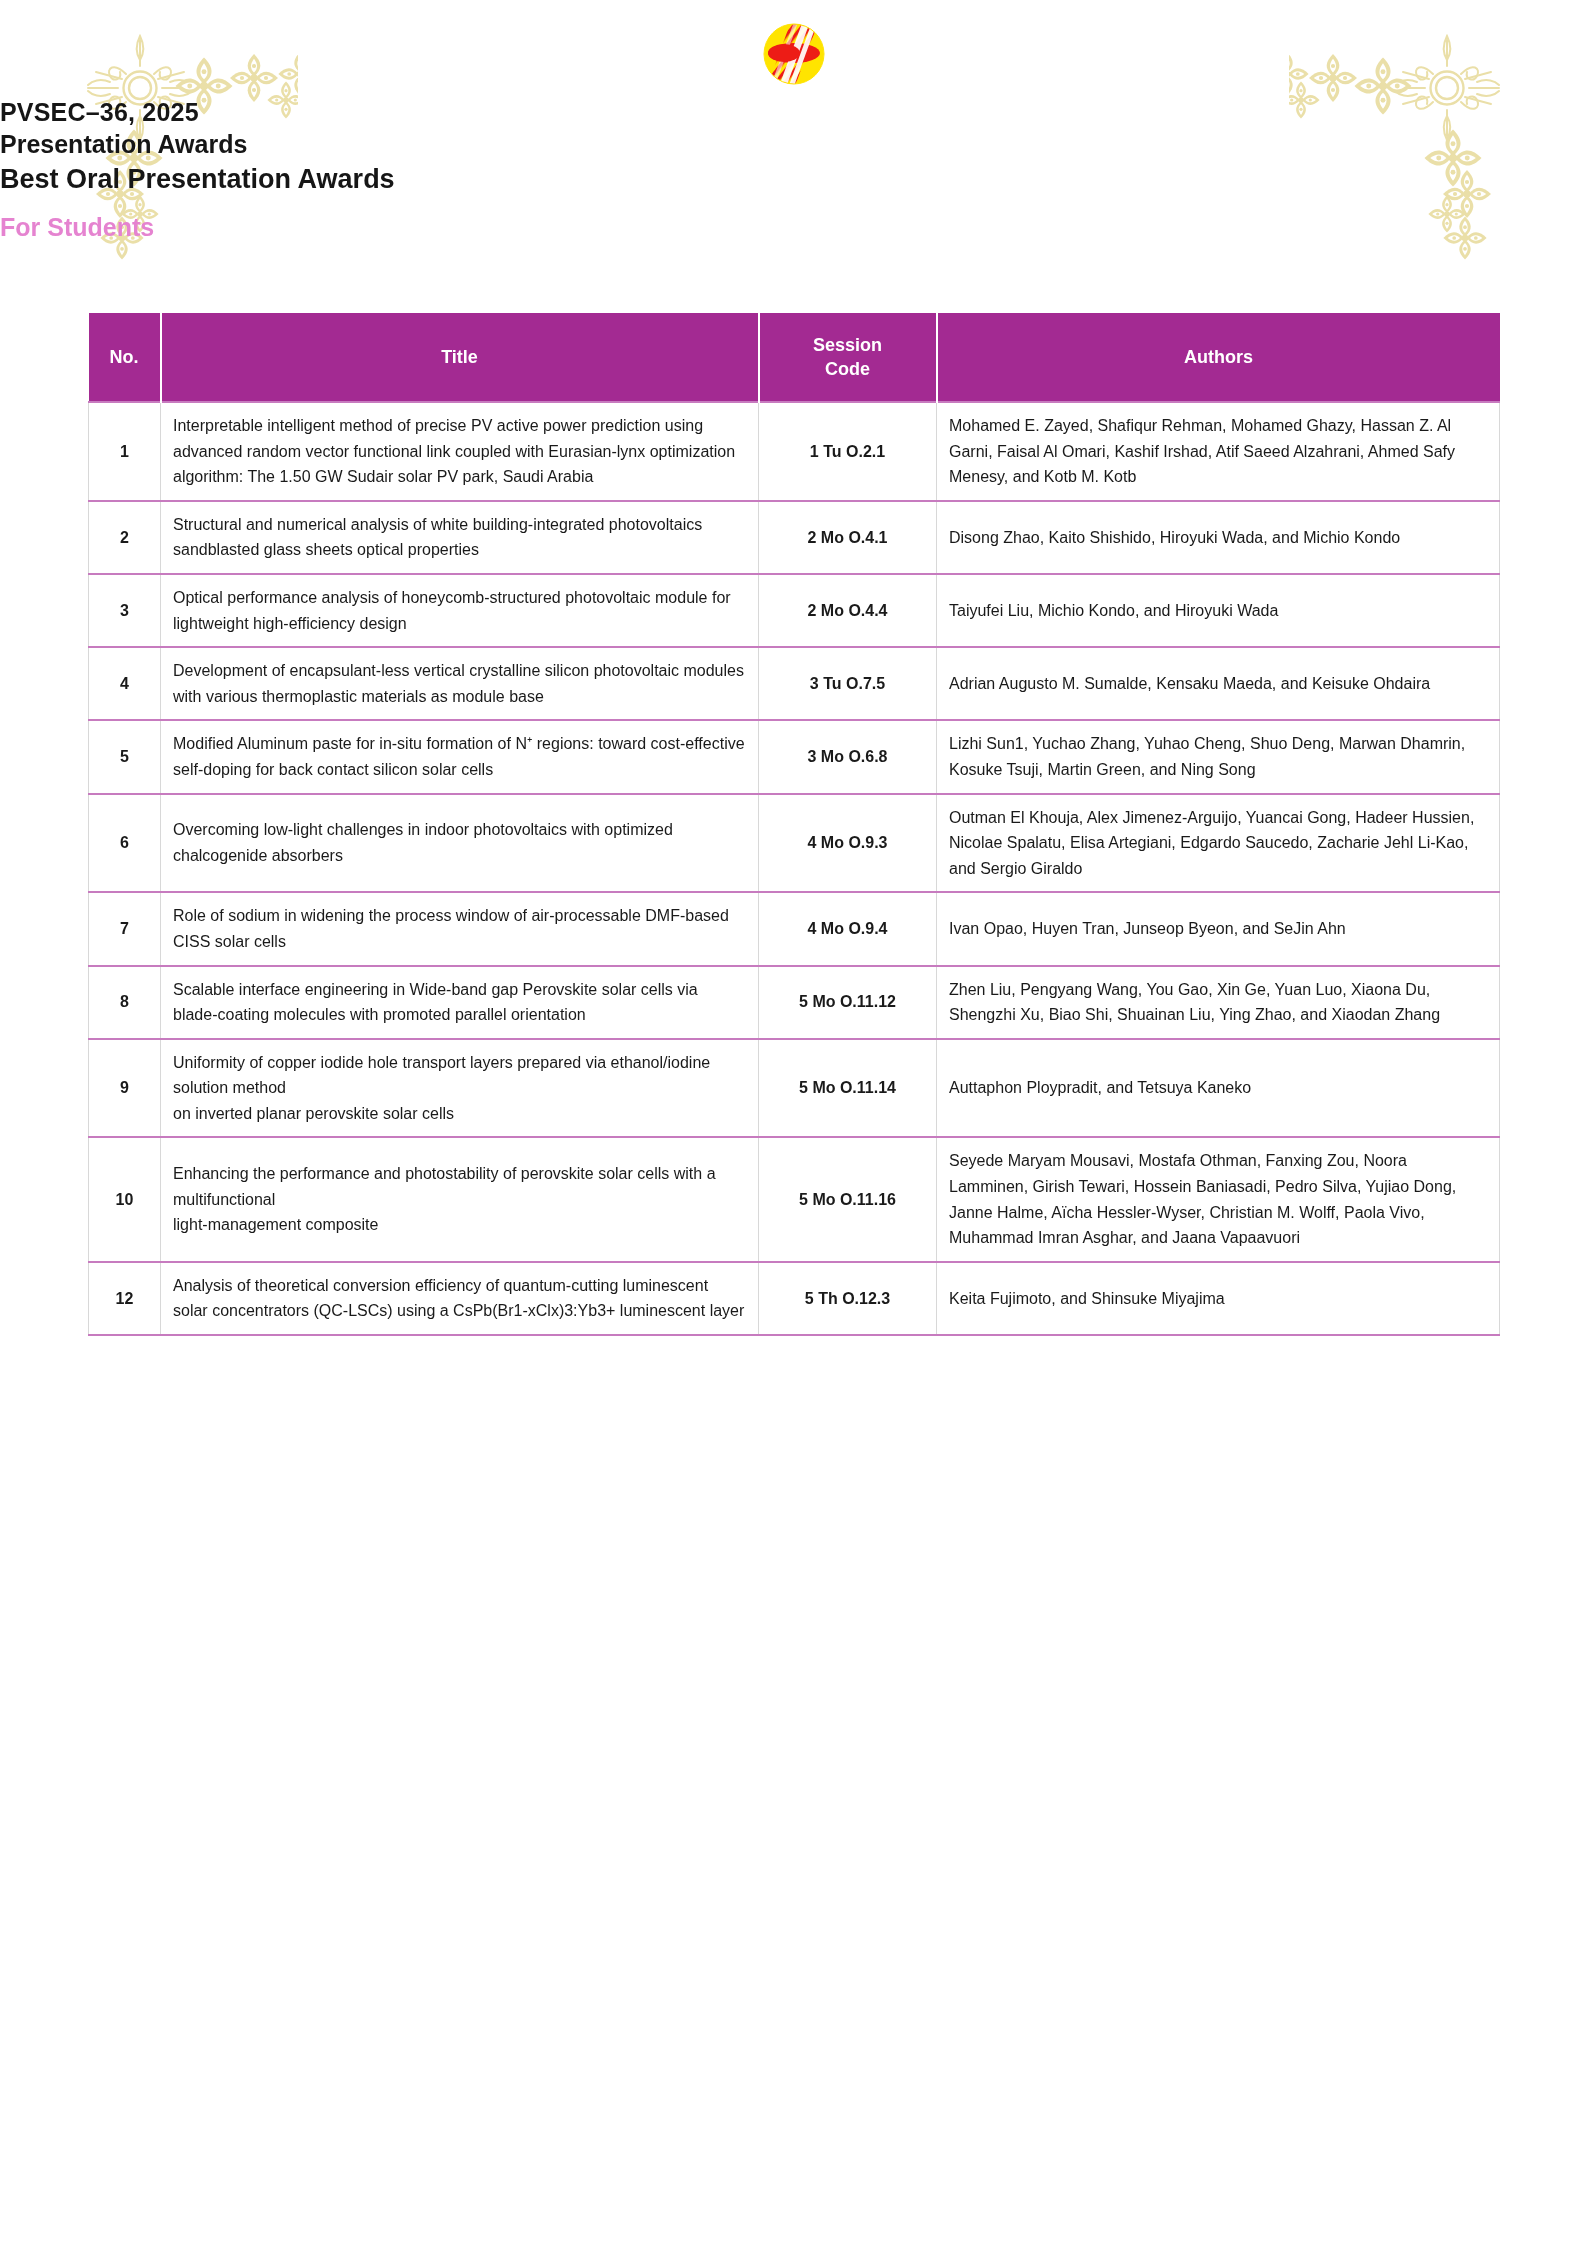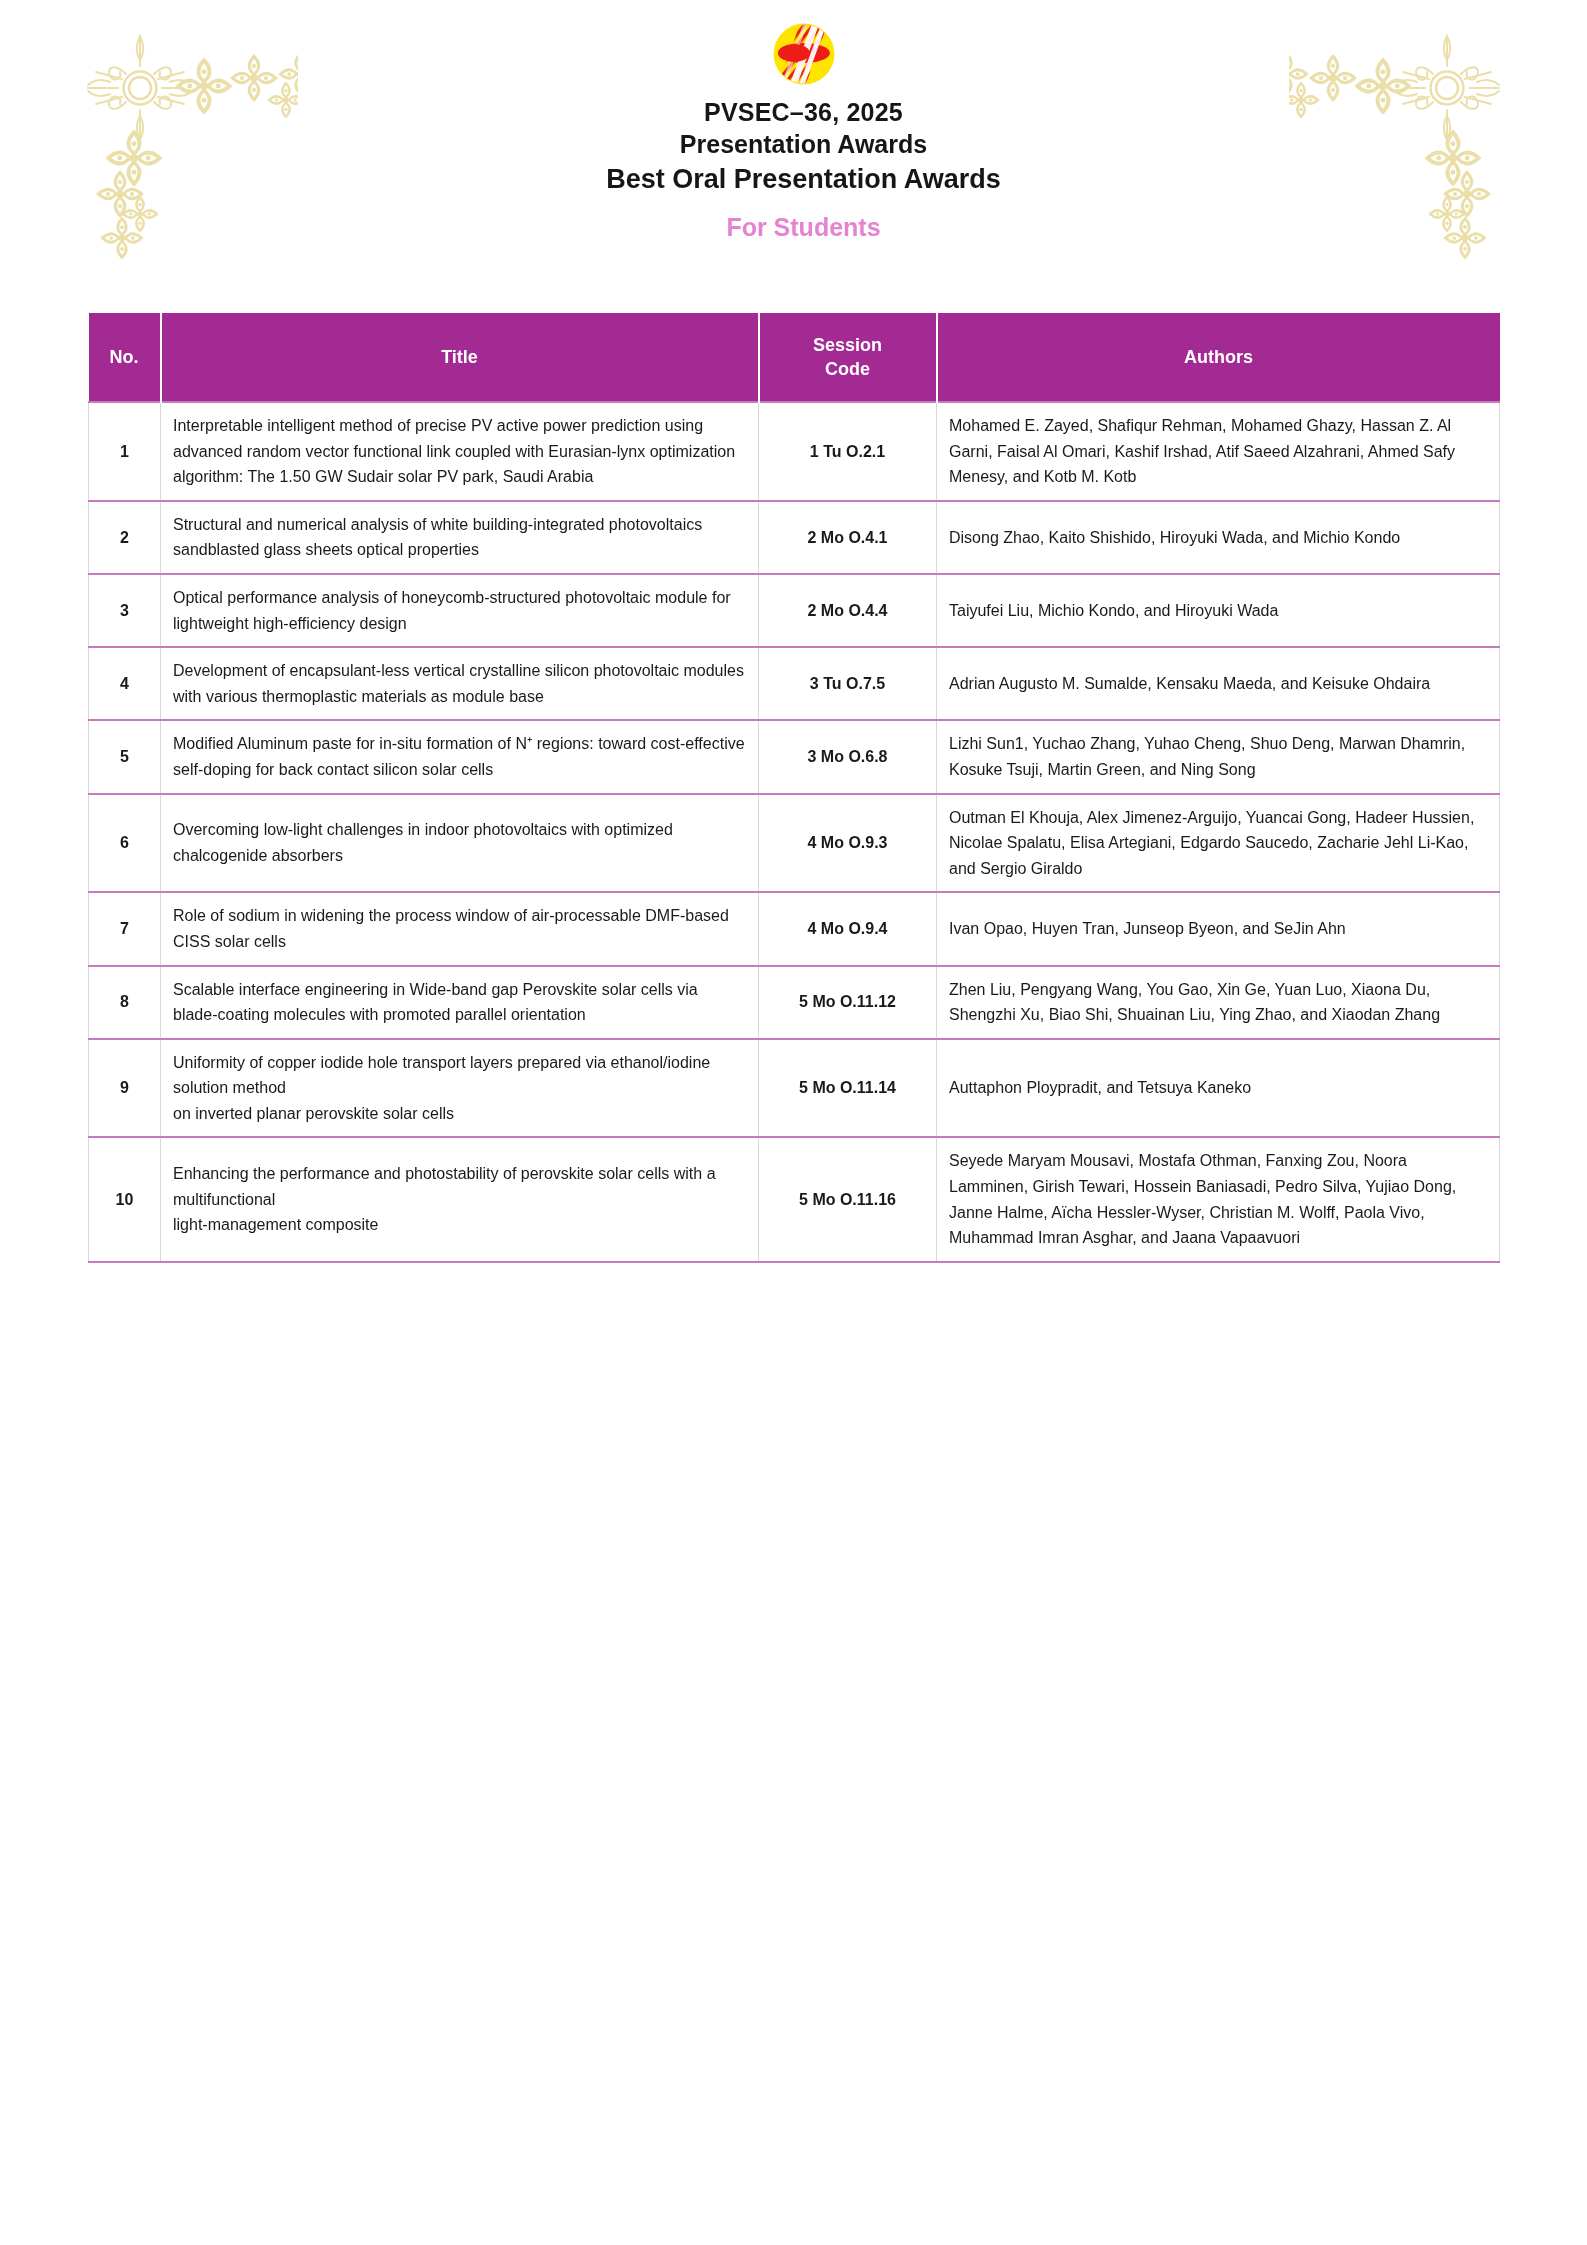--- a/index.html
+++ b/index.html
@@ -27,22 +27,21 @@
   .ornament-left  { left: 68px; }
   .ornament-right { right: 68px; transform: scaleX(-1); }
 
   
   .header {
     position: absolute;
     top: 0;
     left: 0;
     right: 0;
     padding-top: 22px;
-    text-align: center;
-    padding-left: 20px;
+    text-align: left;
   }
   .logo-wrap {
     width: 64px;
     height: 64px;
     margin: 0 auto 10px auto;
   }
   .title-line1 {
     font-size: 25px;
     font-weight: bold;
     letter-spacing: 0.2px;
@@ -331,15 +330,21 @@
           <td class="cell-session">5 Mo O.11.14</td>
           <td class="cell-authors">Auttaphon Ploypradit, and Tetsuya Kaneko</td>
         </tr>
         <tr>
           <td class="cell-no">10</td>
           <td class="cell-title">Enhancing the performance and photostability of perovskite solar cells with a multifunctional
 light-management composite</td>
           <td class="cell-session">5 Mo O.11.16</td>
           <td class="cell-authors">Seyede Maryam Mousavi, Mostafa Othman, Fanxing Zou, Noora Lamminen, Girish Tewari, Hossein Baniasadi, Pedro Silva, Yujiao Dong, Janne Halme, Aïcha Hessler-Wyser, Christian M. Wolff, Paola Vivo, Muhammad Imran Asghar, and Jaana Vapaavuori</td>
         </tr>
+        <tr>
+          <td class="cell-no">12</td>
+          <td class="cell-title">Analysis of theoretical conversion efficiency of quantum-cutting luminescent solar concentrators (QC-LSCs) using a CsPb(Br1-xClx)3:Yb3+ luminescent layer</td>
+          <td class="cell-session">5 Th O.12.3</td>
+          <td class="cell-authors">Keita Fujimoto, and Shinsuke Miyajima</td>
+        </tr>
       </tbody>
   </table>
 </div>
 
 </body></html>

